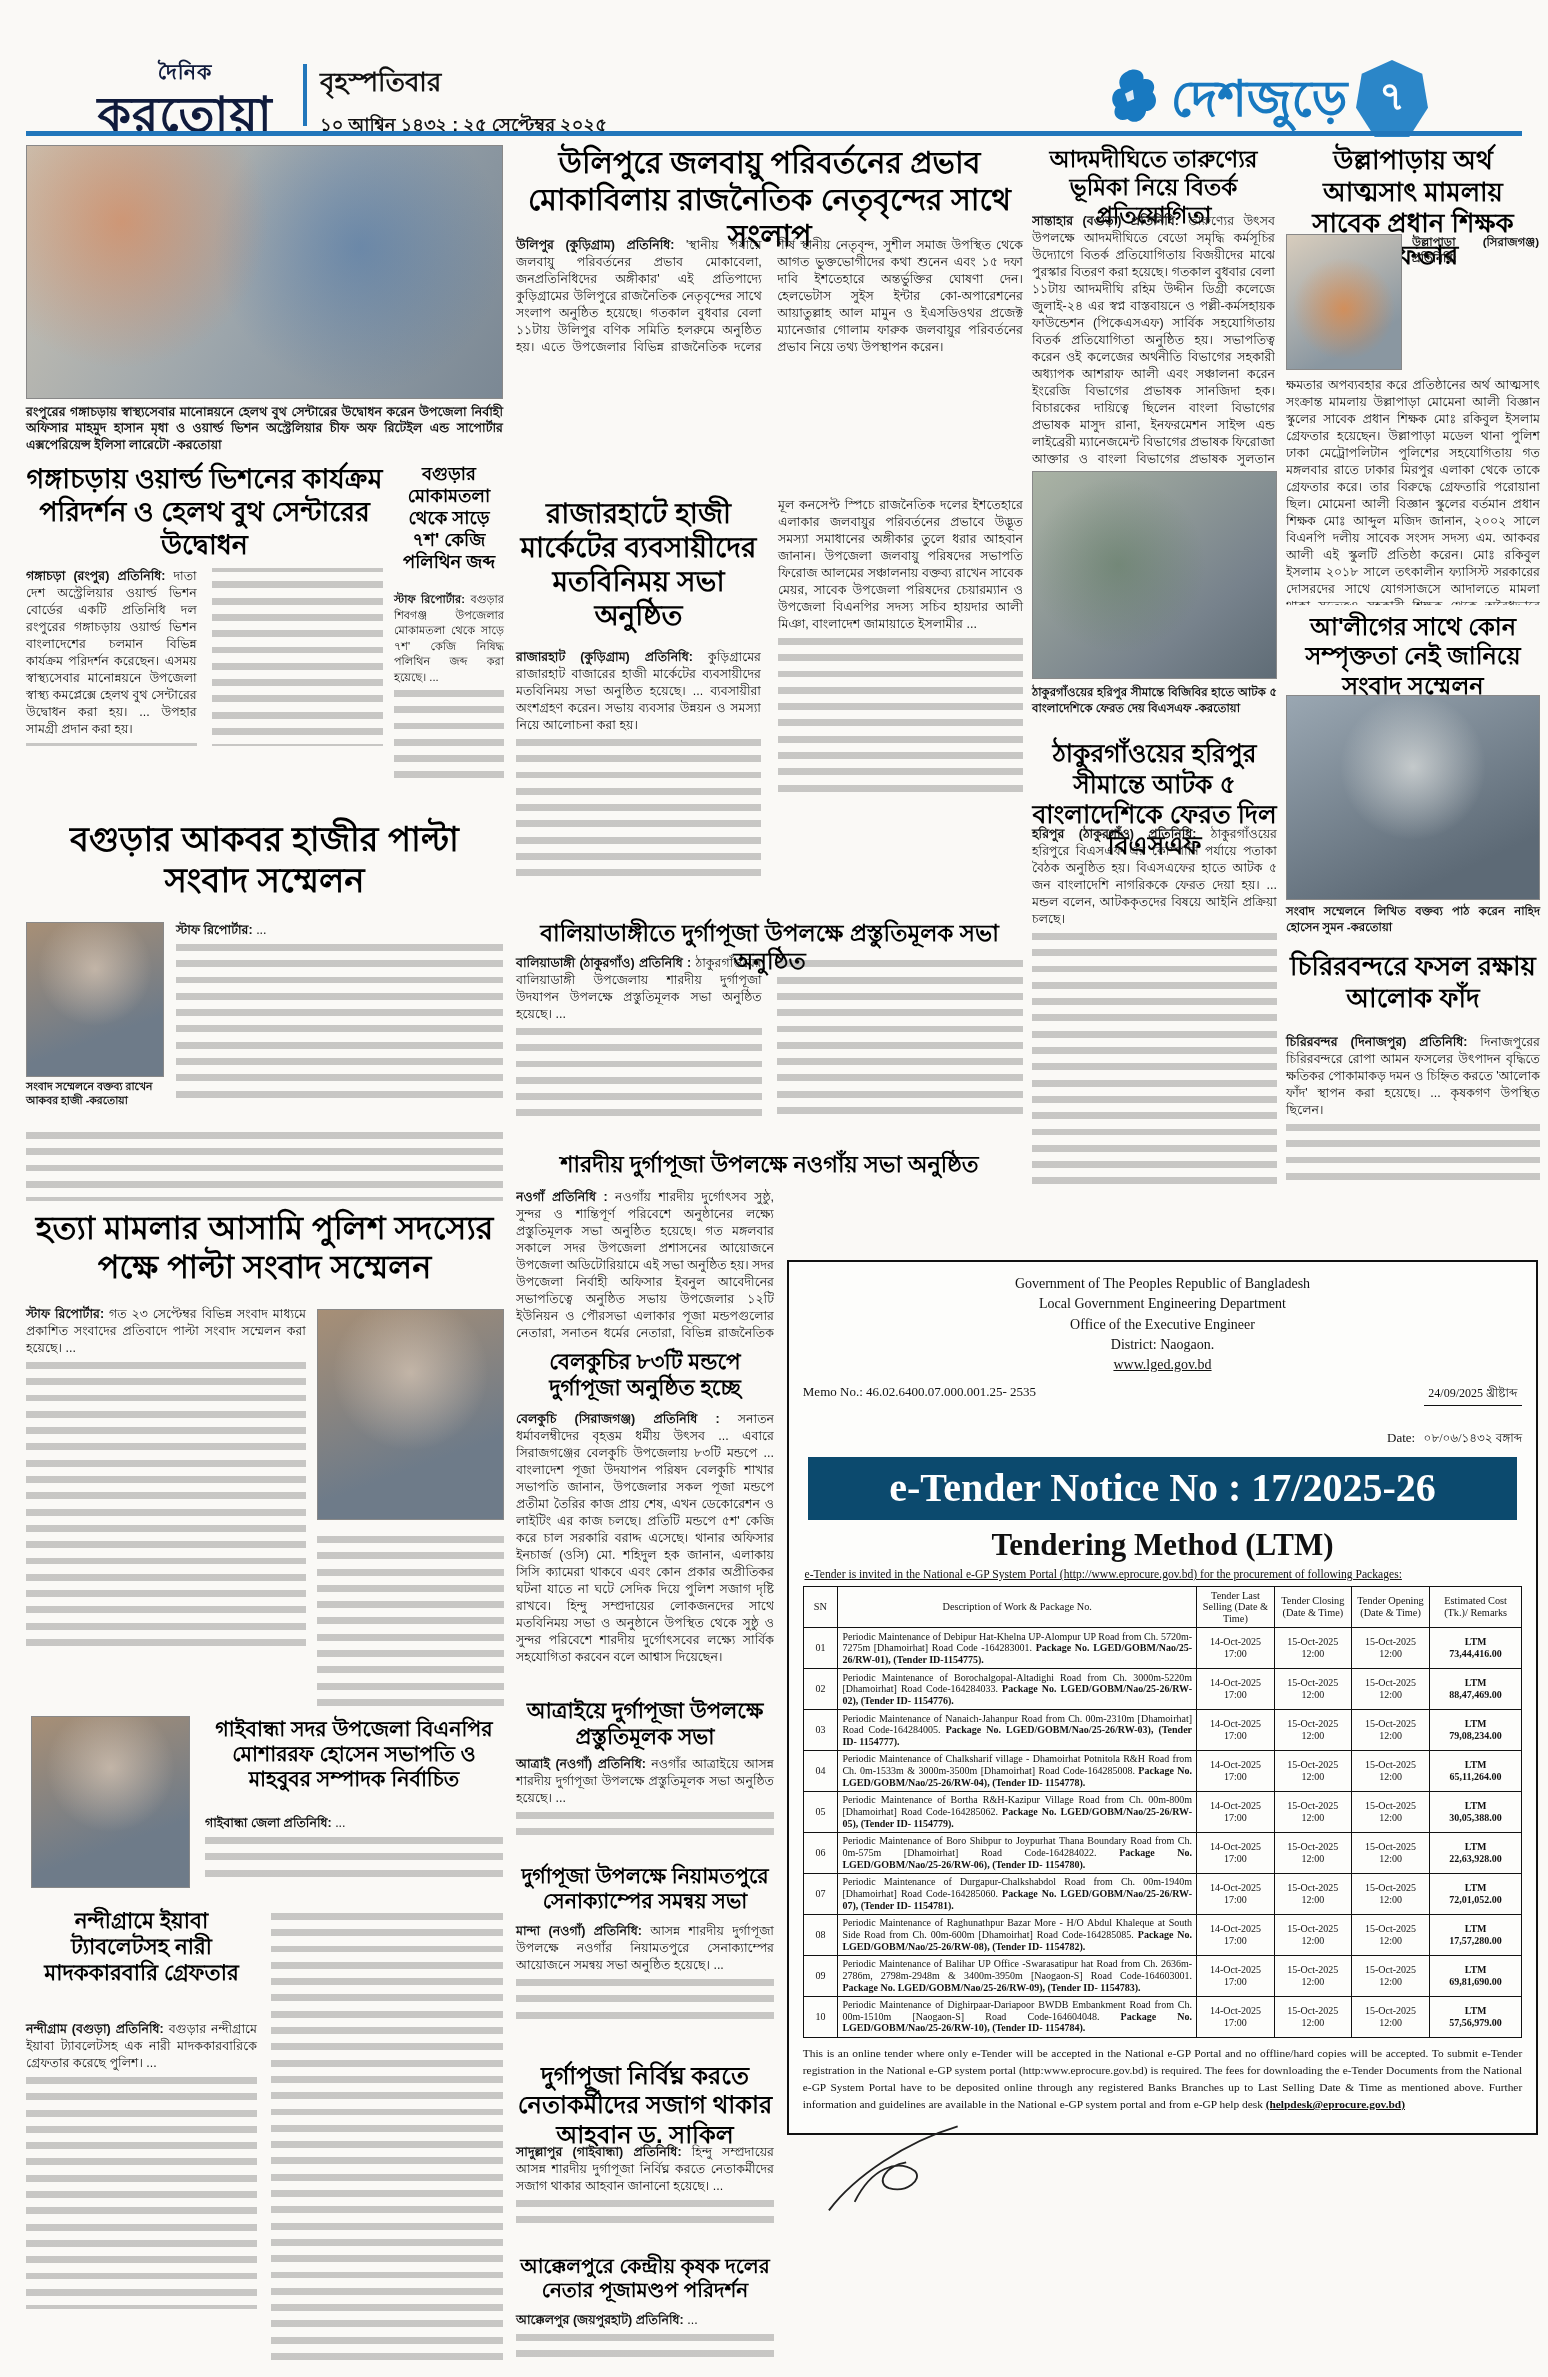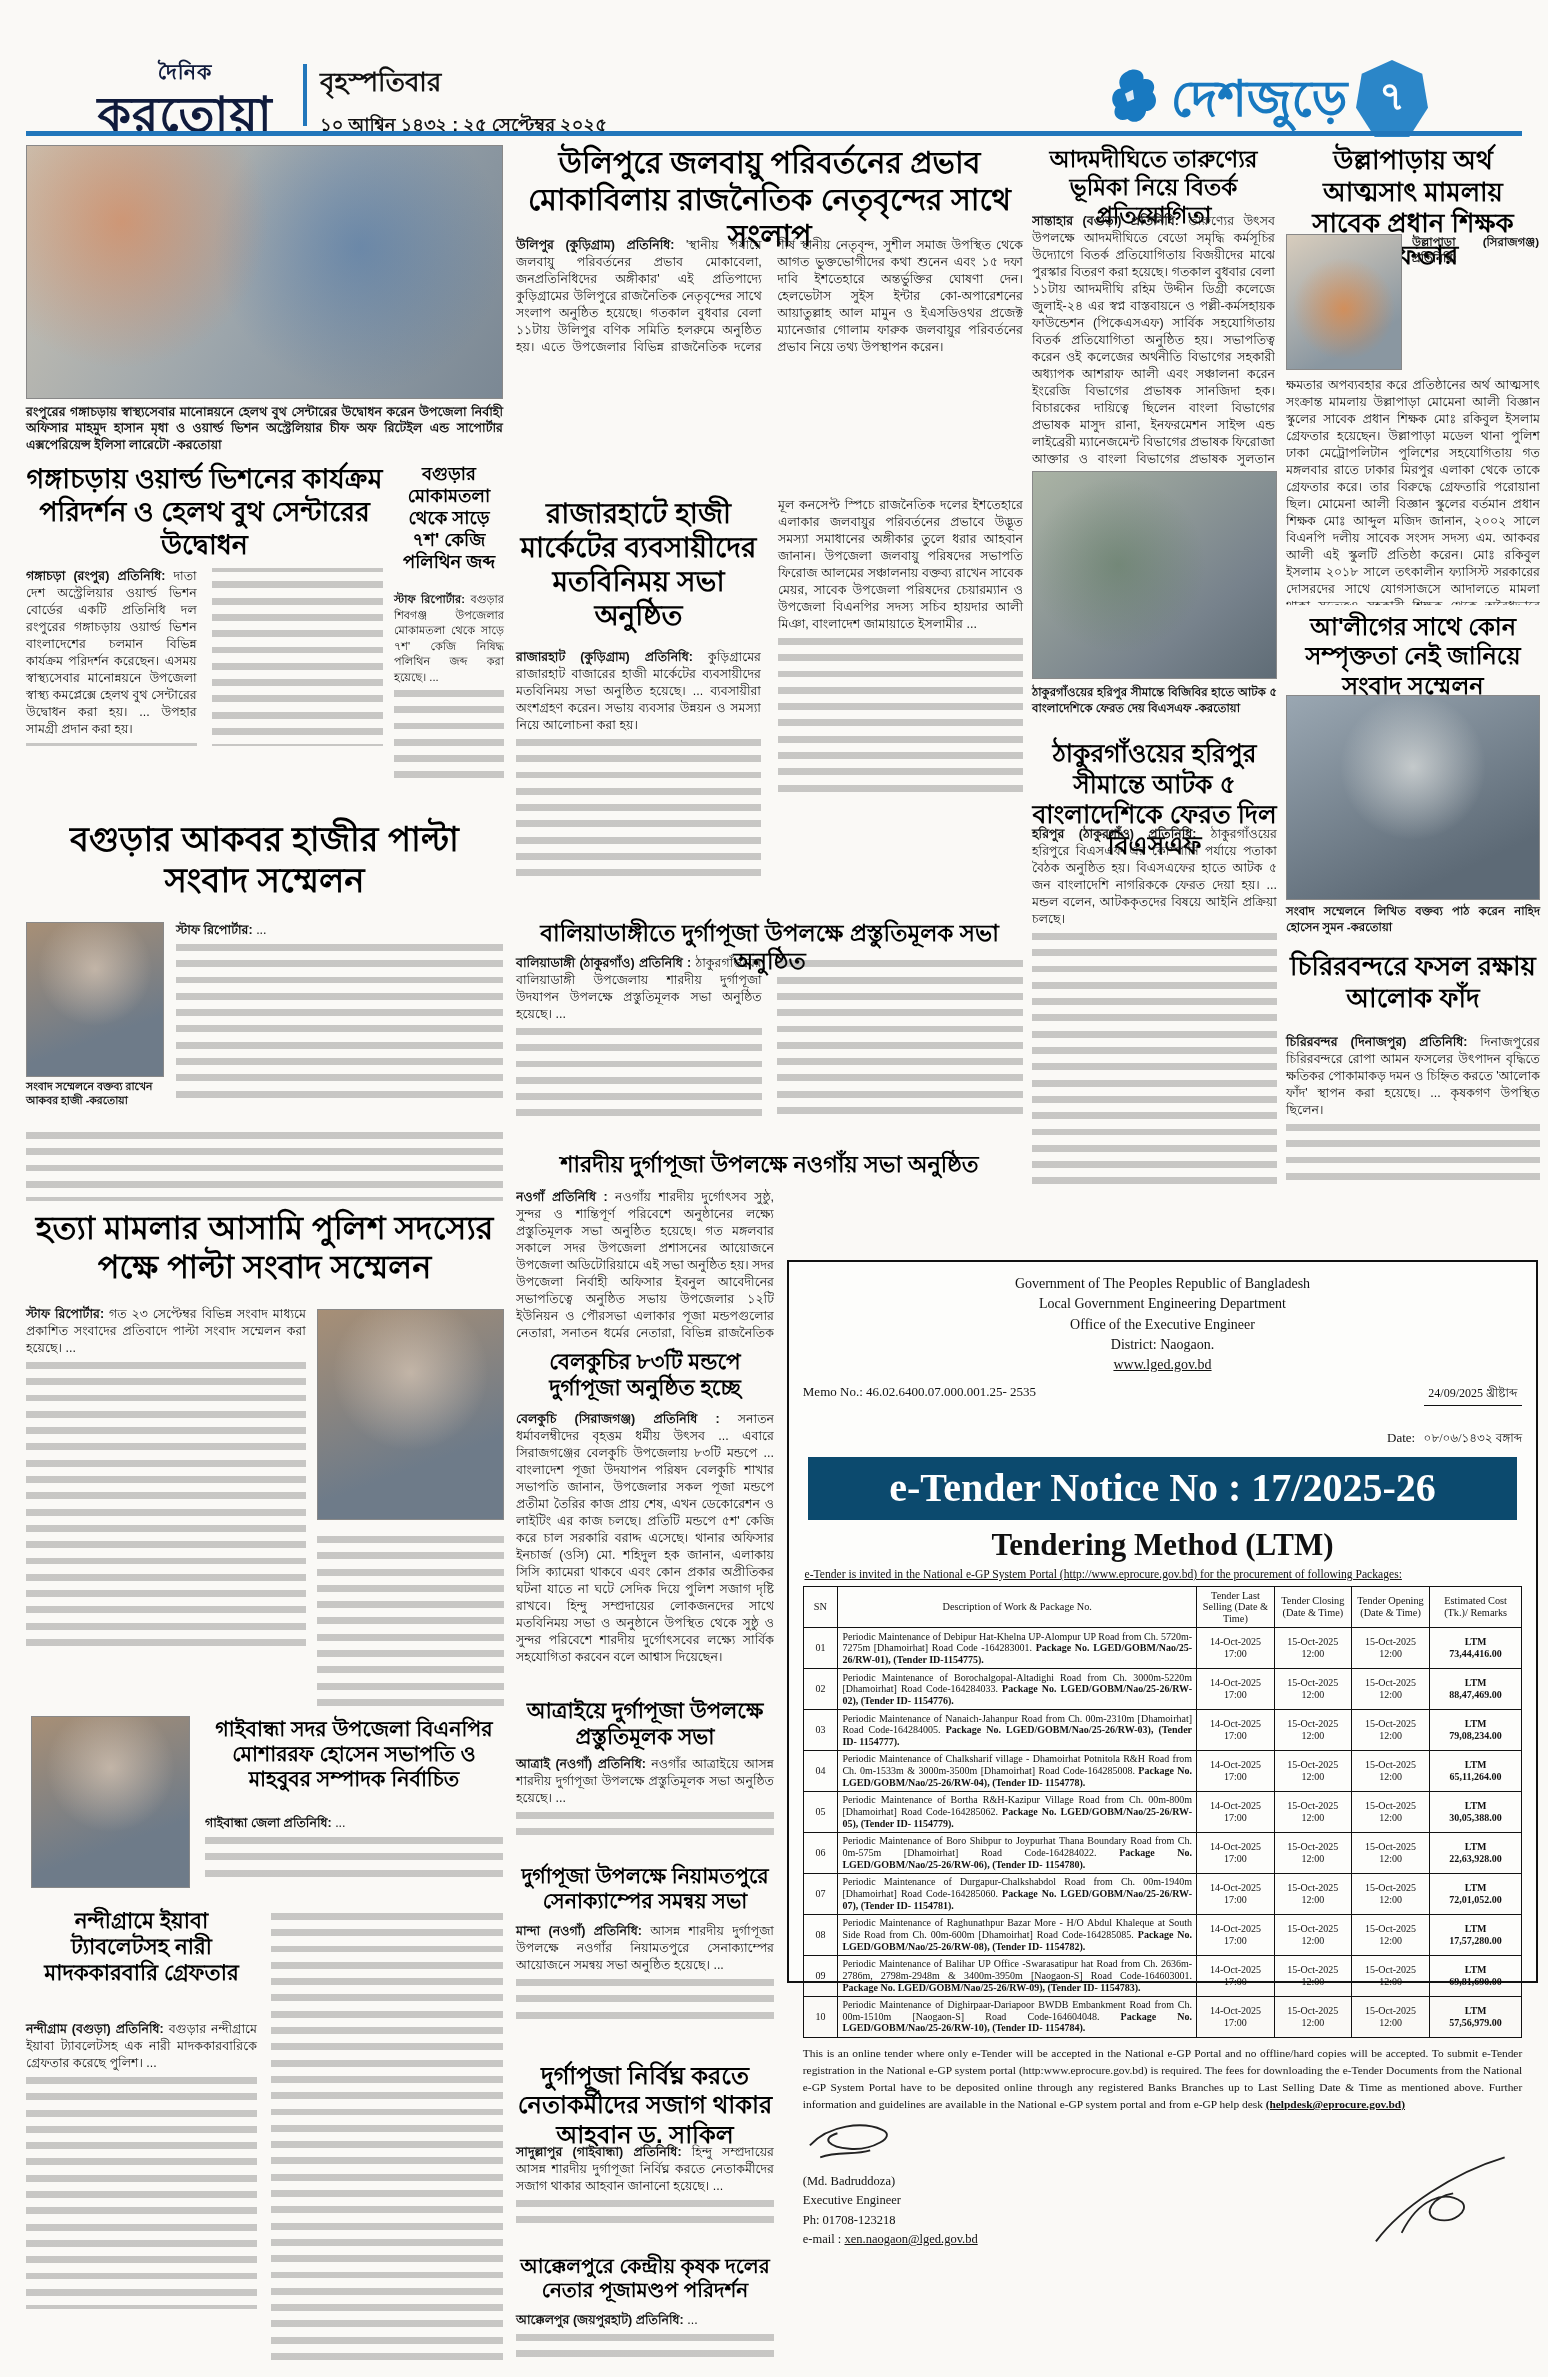--- a/index.html
+++ b/index.html
@@ -252,21 +252,21 @@
 <div class="abs photo mic" style="left:1286px;top:695px;width:254px;height:205px;"></div>
 <div class="abs caption" style="left:1286px;top:903px;width:254px;font-size:11.6px;">সংবাদ সম্মেলনে লিখিত বক্তব্য পাঠ করেন নাহিদ হোসেন সুমন -করতোয়া</div>
 
 <div class="abs hl" style="left:1286px;top:951px;width:254px;font-size:26px;">চিরিরবন্দরে ফসল রক্ষায় আলোক ফাঁদ</div>
 <div class="abs body-tx" style="left:1286px;top:1034px;width:254px;height:217px;">
   <span class="byline">চিরিরবন্দর (দিনাজপুর) প্রতিনিধি:</span>
   <span>দিনাজপুরের চিরিরবন্দরে রোপা আমন ফসলের উৎপাদন বৃদ্ধিতে ক্ষতিকর পোকামাকড় দমন ও চিহ্নিত করতে 'আলোক ফাঁদ' স্থাপন করা হয়েছে। ... কৃষকগণ উপস্থিত ছিলেন।</span>
   <div class="fill" style="height:65px;"></div>
 </div>
 
-<div class="abs tender-box" style="left:787px;top:1260px;width:751px;height:723px;">
+<div class="abs tender-box" style="left:787px;top:1260px;width:751px;height:875px;">
   <div class="gov">
     <div>Government of The Peoples Republic of Bangladesh</div>
     <div>Local Government Engineering Department</div>
     <div>Office of the Executive Engineer</div>
     <div>District: Naogaon.</div>
     <div class="site">www.lged.gov.bd</div>
   </div>
   <div class="memo-row">
     <span>Memo No.: 46.02.6400.07.000.001.25- 2535</span>
     <span>
@@ -402,29 +402,18 @@
             <div>57,56,979.00</div>
           </td>
         </tr>
       </tbody>
   </table>
   <div class="tender-foot">
     <span>This is an online tender where only e-Tender will be accepted in the National e-GP Portal and no offline/hard copies will be accepted. To submit e-Tender registration in the National e-GP system portal (http:www.eprocure.gov.bd) is required. The fees for downloading the e-Tender Documents from the National e-GP System Portal have to be deposited online through any registered Banks Branches up to Last Selling Date &amp; Time as mentioned above. Further information and guidelines are available in the National e-GP system portal and from e-GP help desk</span>
     <span class="u">(helpdesk@eprocure.gov.bd)</span>
   </div>
   <div style="display:flex;justify-content:space-between;align-items:flex-end;margin-top:3.4px;">
-    <div>
-      <svg width="155" height="50" viewBox="0 0 180 58">
-        <path class="scribble" d="M8,34 C30,10 70,6 92,16 C110,24 80,40 54,38 C30,36 20,26 40,20 M20,48 C40,40 60,46 78,40"></path>
-      </svg>
-      <div class="signer">
-        <div>(Md. Badruddoza)</div>
-        <div>Executive Engineer</div>
-        <div>Ph: 01708-123218</div>
-        <div><span>e-mail : </span><span class="u">xen.naogaon@lged.gov.bd</span></div>
-      </div>
-    </div>
     <svg width="172" height="103" viewBox="0 0 200 120">
       <path class="scribble" d="M30,110 C60,70 120,30 180,12 M60,100 C80,60 110,50 130,64 C140,74 120,90 100,84 C84,78 96,58 120,54"></path>
     </svg>
   </div>
 </div>
 
 
 </body></html>

